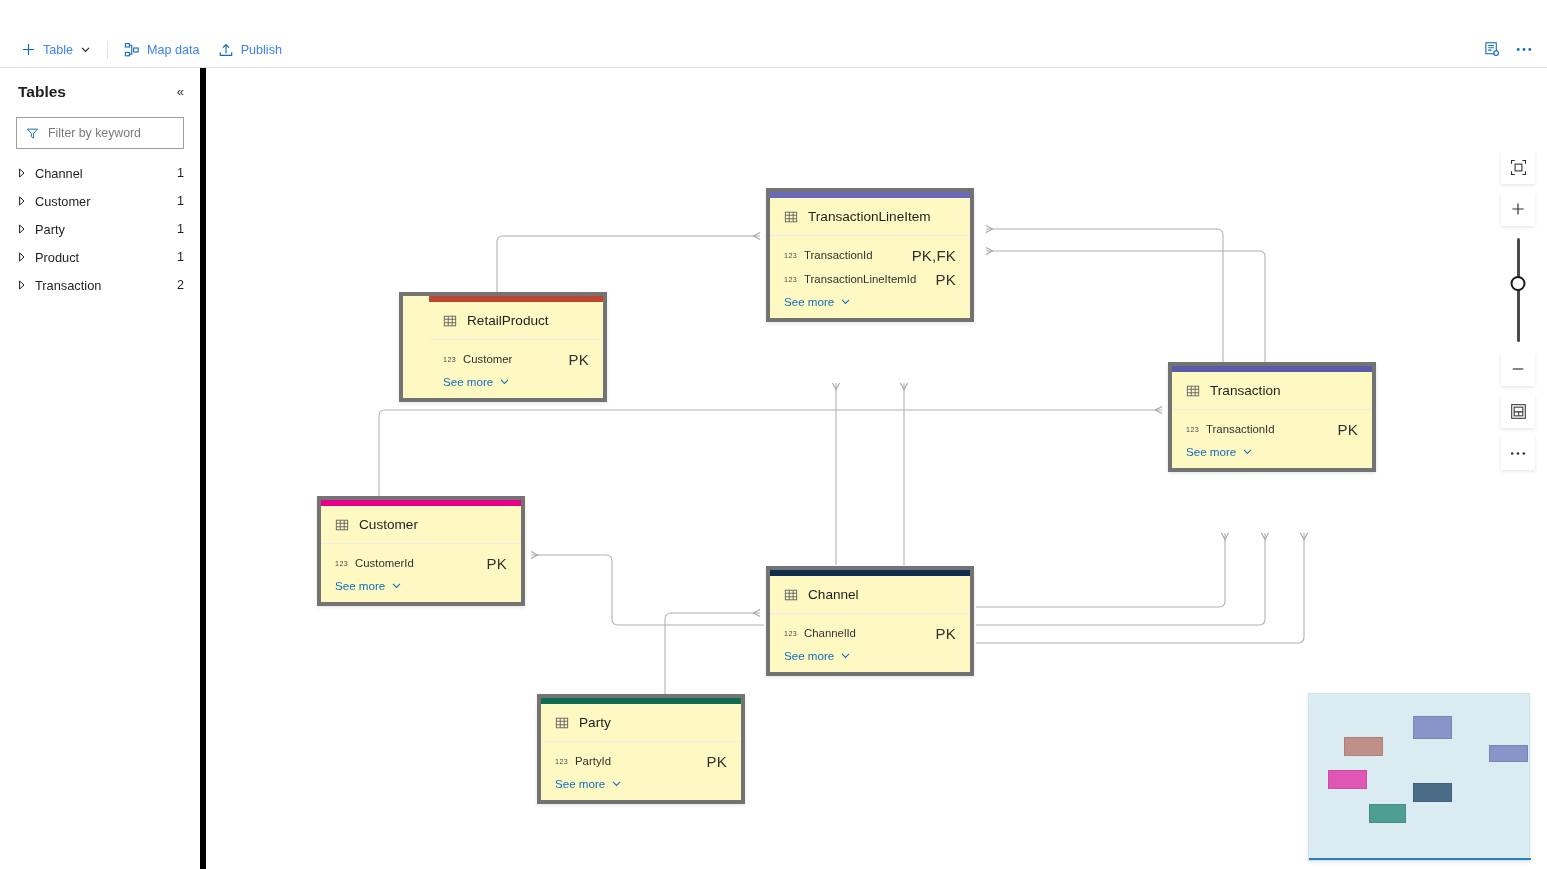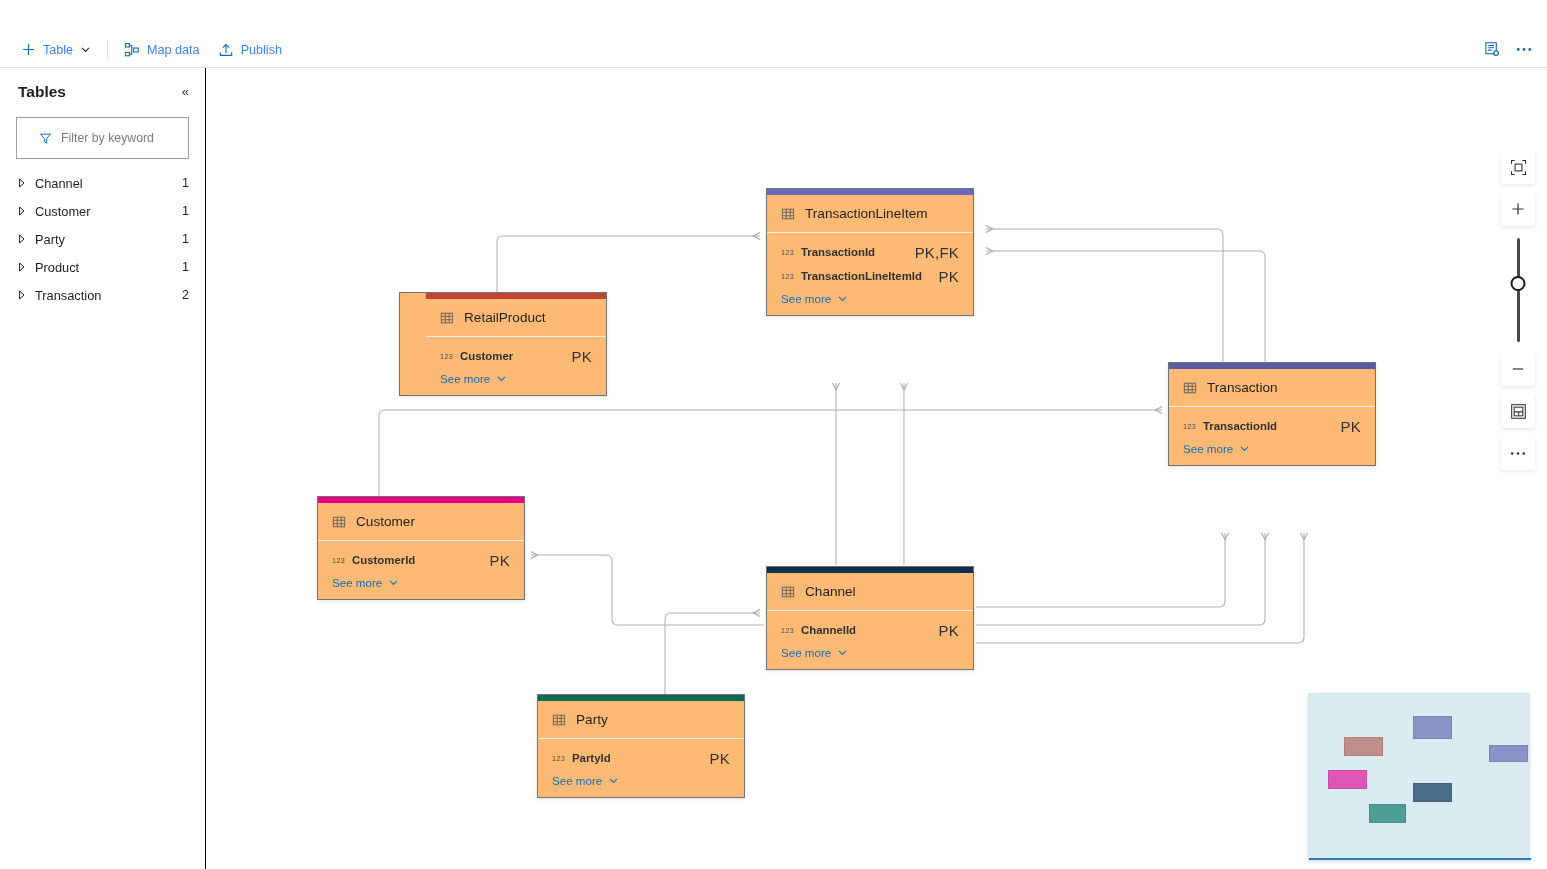--- a/index.html
+++ b/index.html
@@ -54,33 +54,33 @@
     height: 30px; padding: 0 9px; font-size: 12.6px; color: #3b82f6;
     white-space: nowrap;
   }
   .cmd .glyph { display: flex; align-items: center; color: #0f6cbd; }
   .cmd-sep { width: 1px; height: 18px; background: #e0e0e0; margin: 0 7px; }
   .cmdbar-right { margin-left: auto; display: flex; align-items: center; gap: 2px; padding-right: 8px; }
 
   
   #leftpanel {
     position: absolute; left: 0; top: 68px; width: 206px; height: 801px;
-    background: #ffffff; border-right: 1px solid #000000;
+    background: #ffffff; border-right: 6px solid #000000;
   }
   #panel-head {
     display: flex; align-items: center;
     padding: 14px 12px 6px 18px;
   }
   #panel-title { font-size: 15.5px; font-weight: 600; color: #201f1e; }
   #collapse-btn { margin-left: auto; color: #323130; font-size: 13px; padding: 2px 4px; }
 
   #filterbox {
-    margin: 10px 16px 0 16px; height: 42px;
+    margin: 10px 16px 0 16px; height: 32px;
     border: 1px solid #a19f9d; background: #fff;
-    display: flex; align-items: center; gap: 7px; padding: 0 22px;
+    display: flex; align-items: center; gap: 7px; padding: 0 9px;
   }
   #filterbox .f-ico { display: flex; color: #0f6cbd; }
   #filter-input {
     border: 0; outline: 0; font-size: 12.3px;
     font-family: inherit; color: #605e5c; width: 100%; background: transparent;
   }
   #filter-input::placeholder { color: #7a7a7a; }
 
   #tablelist { margin-top: 10px; }
   .tl-row {
@@ -96,22 +96,22 @@
 
   
   #canvas {
     position: absolute; left: 206px; top: 68px;
     width: 1341px; height: 801px; background: #ffffff; overflow: hidden;
   }
   #edges { position: absolute; left: 0; top: 0; width: 1341px; height: 801px; }
 
   
   .card {
-    position: absolute; background: #fdba74;
-    border: 1px solid #737373;
+    position: absolute; background: #fef9c3;
+    border: 4px solid #737373;
     box-shadow: 0 1.6px 3.6px rgba(0,0,0,.10), 0 .3px .9px rgba(0,0,0,.08);
   }
   .card-accent { height: 6px; width: 100%; }
   .card-title {
     display: flex; align-items: center; gap: 10px;
     height: 38px; padding: 0 14px;
     border-bottom: 1px solid #ededed;
     font-size: 13.6px; color: #201f1e;
   }
   .card-title .tbl-ico { display: flex; color: #5c5c5c; }
@@ -119,21 +119,21 @@
   .fld {
     display: flex; align-items: center;
     height: 20px; margin-bottom: 4px;
     font-size: 11.4px; color: #323130;
   }
   .fld .ftype {
     width: 20px; flex: 0 0 20px;
     font-size: 7.2px; font-weight: 400; color: #4a4a4a;
     letter-spacing: .4px; font-family: "Liberation Sans", sans-serif;
   }
-  .fld .fname { white-space: nowrap; font-weight: bold; }
+  .fld .fname { white-space: nowrap; }
   .fld .fkey { margin-left: auto; font-size: 15px; color: #323130; letter-spacing: .2px; text-align: right; }
   .seemore {
     display: flex; align-items: center; gap: 6px;
     margin-top: 6px; font-size: 11.6px; color: #0f6cbd;
   }
   .seemore .sm-chev { display: flex; }
 
   
   #zoomtools { position: absolute; right: 12px; top: 82px; width: 34px; }
   .zt-btn {

